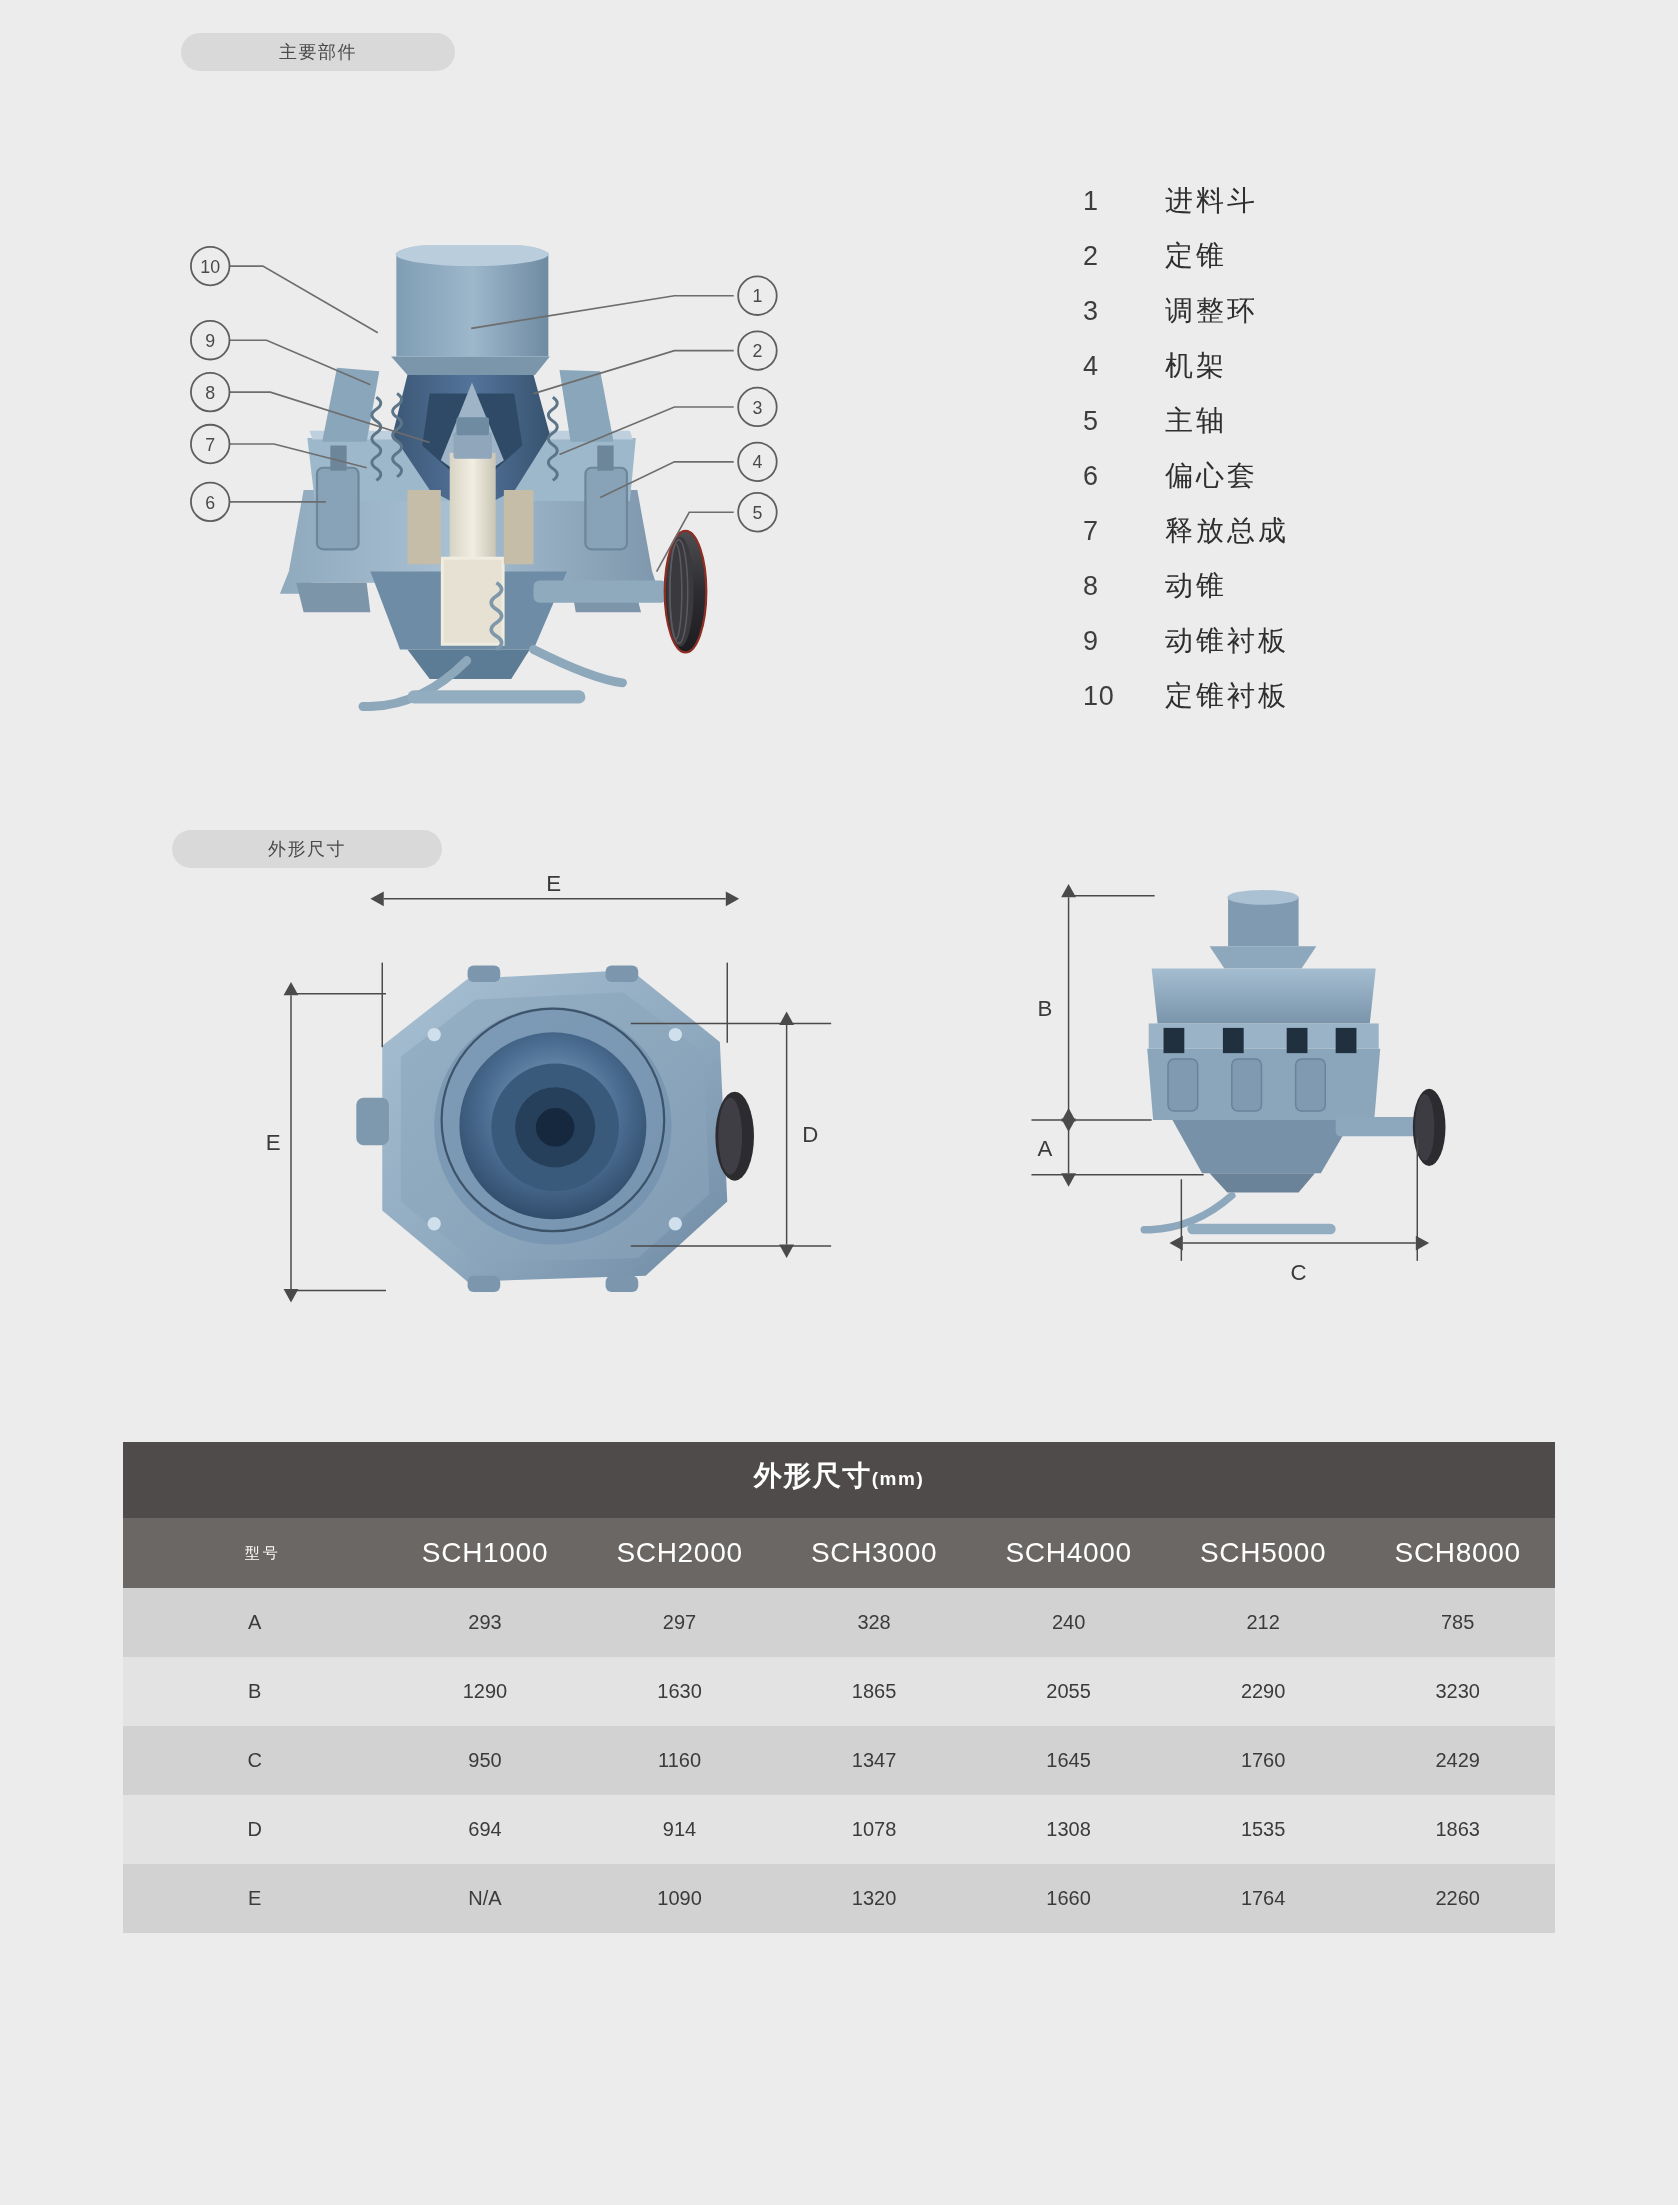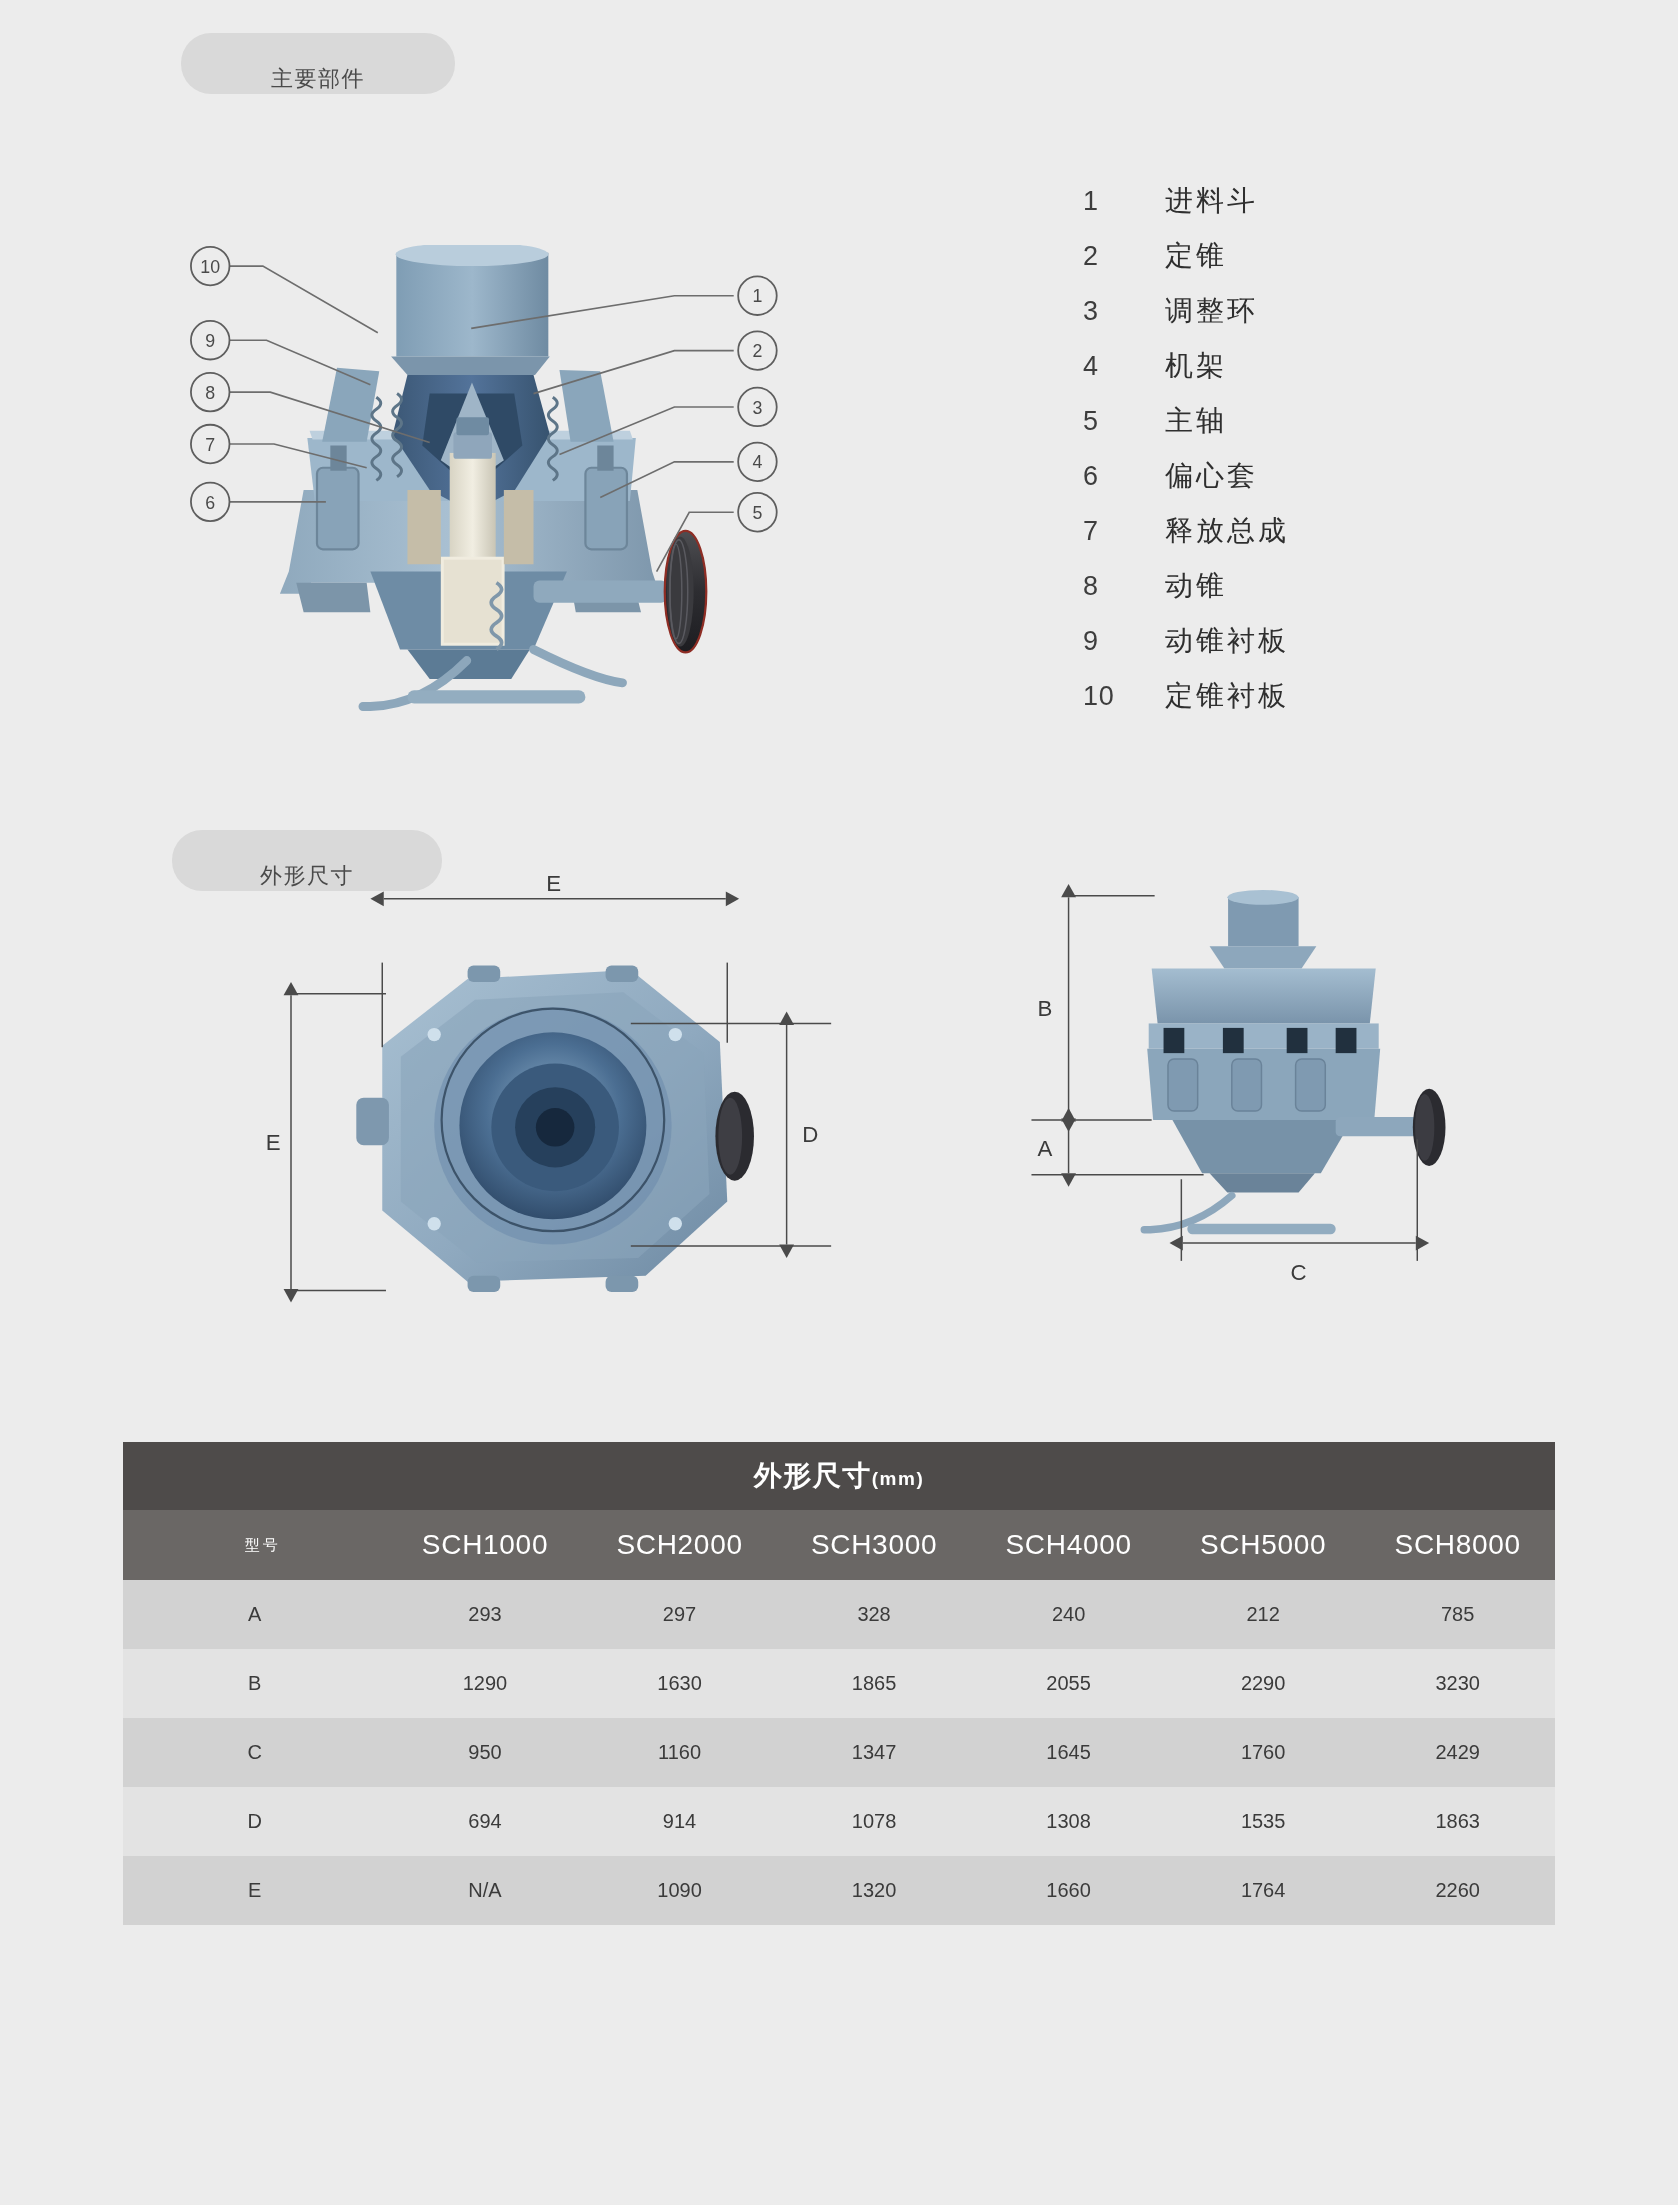--- a/index.html
+++ b/index.html
@@ -14,26 +14,26 @@
     font-family: "Liberation Sans", "DejaVu Sans", sans-serif;
     color: #3b3b3b;
     overflow: hidden;
   }
 
   
   .pill {
     position: absolute;
     background: #d9d9d9;
     border-radius: 30px;
-    height: 61px;
+    height: 38px;
     display: flex;
-    align-items: flex-end;
+    align-items: center;
     justify-content: center;
     color: #4a4a4a;
-    font-size: 22px;
+    font-size: 18px;
     letter-spacing: 1.5px;
   }
   #pill-parts { left: 181px; top: 33px; width: 274px; }
   #pill-dims  { left: 172px; top: 830px; width: 270px; }
 
   
   #parts-figure {
     position: absolute;
     left: 185px;
     top: 245px;
@@ -85,21 +85,21 @@
     width: 1432px;
     border-collapse: collapse;
     table-layout: fixed;
   }
   #dims-table caption {
     background: #4e4b4a;
     color: #fff;
     font-size: 28px;
     font-weight: bold;
     letter-spacing: 1.5px;
-    height: 68px;
+    height: 76px;
     line-height: 68px;
     caption-side: top;
   }
   #dims-table caption .unit {
     font-size: 19px;
     font-weight: bold;
   }
   #dims-table th.hdr {
     background: #6a6765;
     color: #ffffff;

